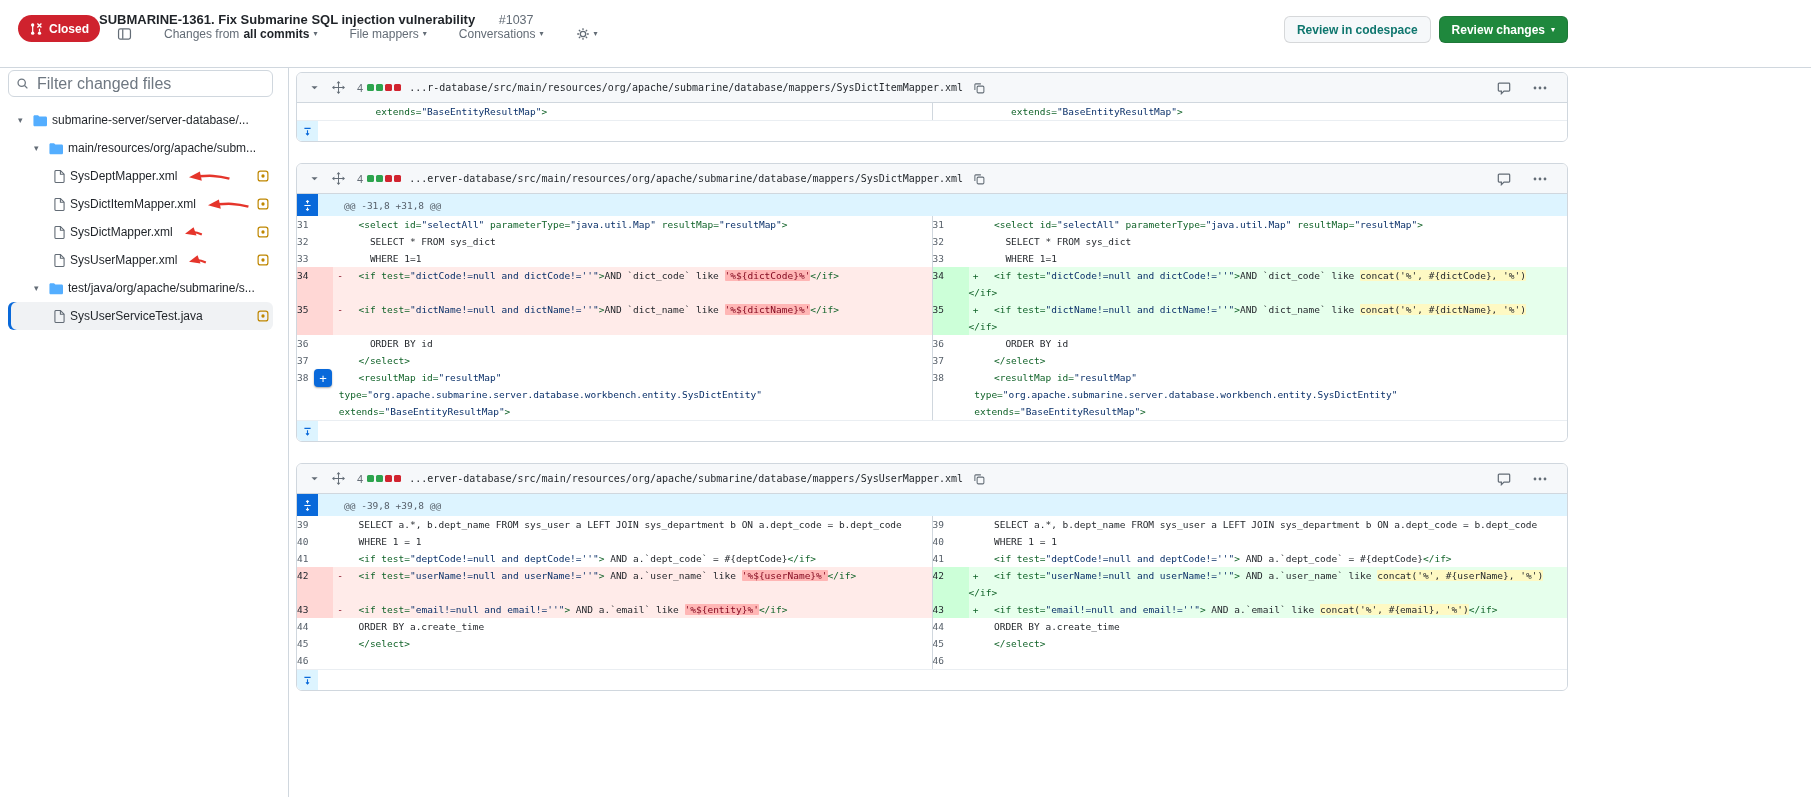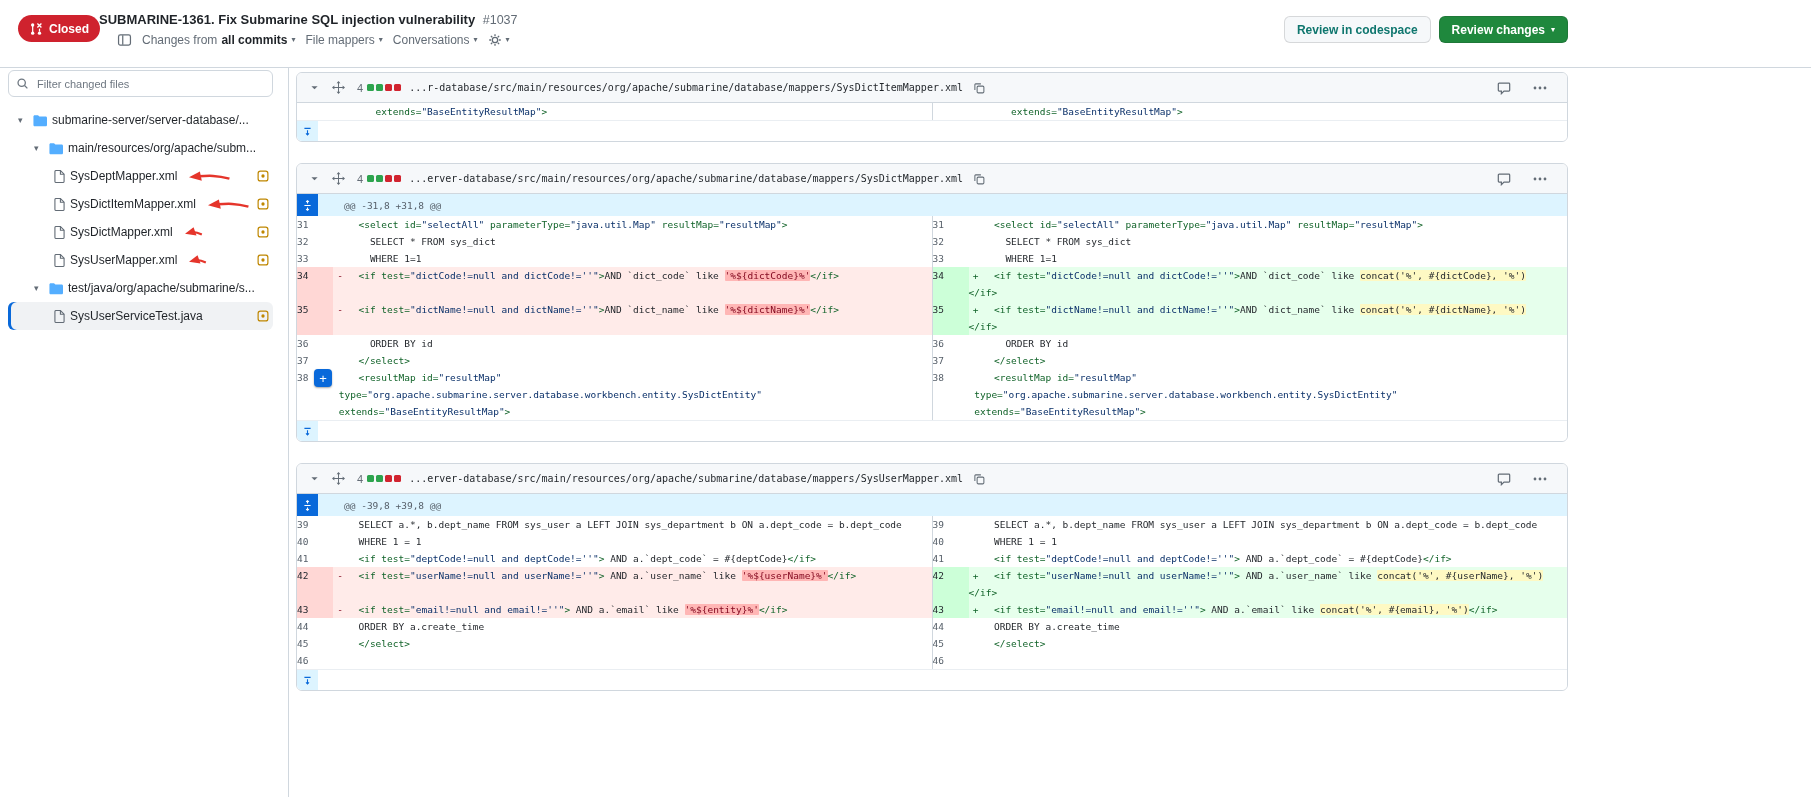--- a/index.html
+++ b/index.html
@@ -4,36 +4,36 @@
 <style>
   *{box-sizing:border-box;margin:0;padding:0}
   html,body{width:1811px;height:797px;overflow:hidden}
   body{background:#fff;font-family:"Liberation Sans","DejaVu Sans",sans-serif;color:#1f2328;font-size:12px}
   button{font-family:inherit}
 
   
   .topbar{position:relative;height:68px;border-bottom:1px solid #d0d7de;padding:8px 16px 0 18px;background:#fff}
   .badge{position:absolute;left:18px;top:15px;display:inline-flex;align-items:center;gap:6px;height:27px;padding:0 11px;border-radius:999px;background:#cf222e;color:#fff;font-size:12px;font-weight:700}
   .title-wrap{margin-left:81px;margin-top:4px;font-size:13px;font-weight:700;white-space:nowrap;color:#1f2328}
-  .pr-number{color:#636c76;font-weight:400;margin-left:4px;font-size:12.5px}
-  .toolbar{margin-left:99px;margin-top:6px;display:flex;align-items:flex-end;gap:10px;font-size:12px;color:#636c76}
+  .pr-number{color:#636c76;font-weight:400;margin-left:20px;font-size:12.5px}
+  .toolbar{margin-left:99px;display:flex;align-items:flex-end;gap:32px;font-size:12px;color:#636c76}
   .tool-item{display:inline-flex;align-items:center;gap:4px;cursor:pointer;background:none;border:none;color:#636c76;font-size:12px}
   .strong{color:#1f2328;font-weight:700}
   .caret{font-size:8px;color:#636c76;line-height:1}
   .btn-green .caret{color:#fff}
   .top-actions{position:absolute;right:243px;top:16px;display:flex;gap:8px}
   .btn{display:inline-flex;align-items:center;gap:6px;height:27px;padding:0 12px;border-radius:6px;font-size:12px;font-weight:600;border:1px solid rgba(31,35,40,.15);cursor:pointer}
   .btn-outline{background:#f6f8fa;color:#0f766e}
   .btn-green{background:#1f883d;color:#fff}
 
   
   .layout{display:flex;height:740px}
   .sidebar{flex:0 0 289px;width:289px;border-right:1px solid #d0d7de;padding:2px 15px 0 8px;overflow:hidden}
   .filter-wrap{position:relative;margin-bottom:9px}
-  .filter-input{width:100%;height:27px;border:1px solid #d0d7de;border-radius:6px;padding:0 8px 0 28px;font-size:11px;color:#1f2328;background:#fff;outline:none}
+  .filter-input{width:100%;height:27px;border:1px solid #d0d7de;border-radius:6px;padding:0 8px 0 28px;font-size:16px;color:#1f2328;background:#fff;outline:none}
   .filter-input::placeholder{color:#6e7781}
   .search-ic{position:absolute;left:8px;top:7px;display:flex}
 
   .tree-row{display:flex;align-items:center;height:28px;gap:5px;font-size:12px;cursor:pointer;border-radius:6px;padding-right:4px;position:relative}
   .lvl0{padding-left:10px}.lvl1{padding-left:26px}.lvl2{padding-left:46px}
   .tree-row.selected{background:rgba(208,215,222,.32);box-shadow:inset 3px 0 0 #0969da}
   .chev{font-size:9px;color:#636c76;width:10px;display:inline-block}
   .ticon{display:flex}
   .tree-label{white-space:nowrap;color:#1f2328}
   .modicon{margin-left:auto;display:flex}

